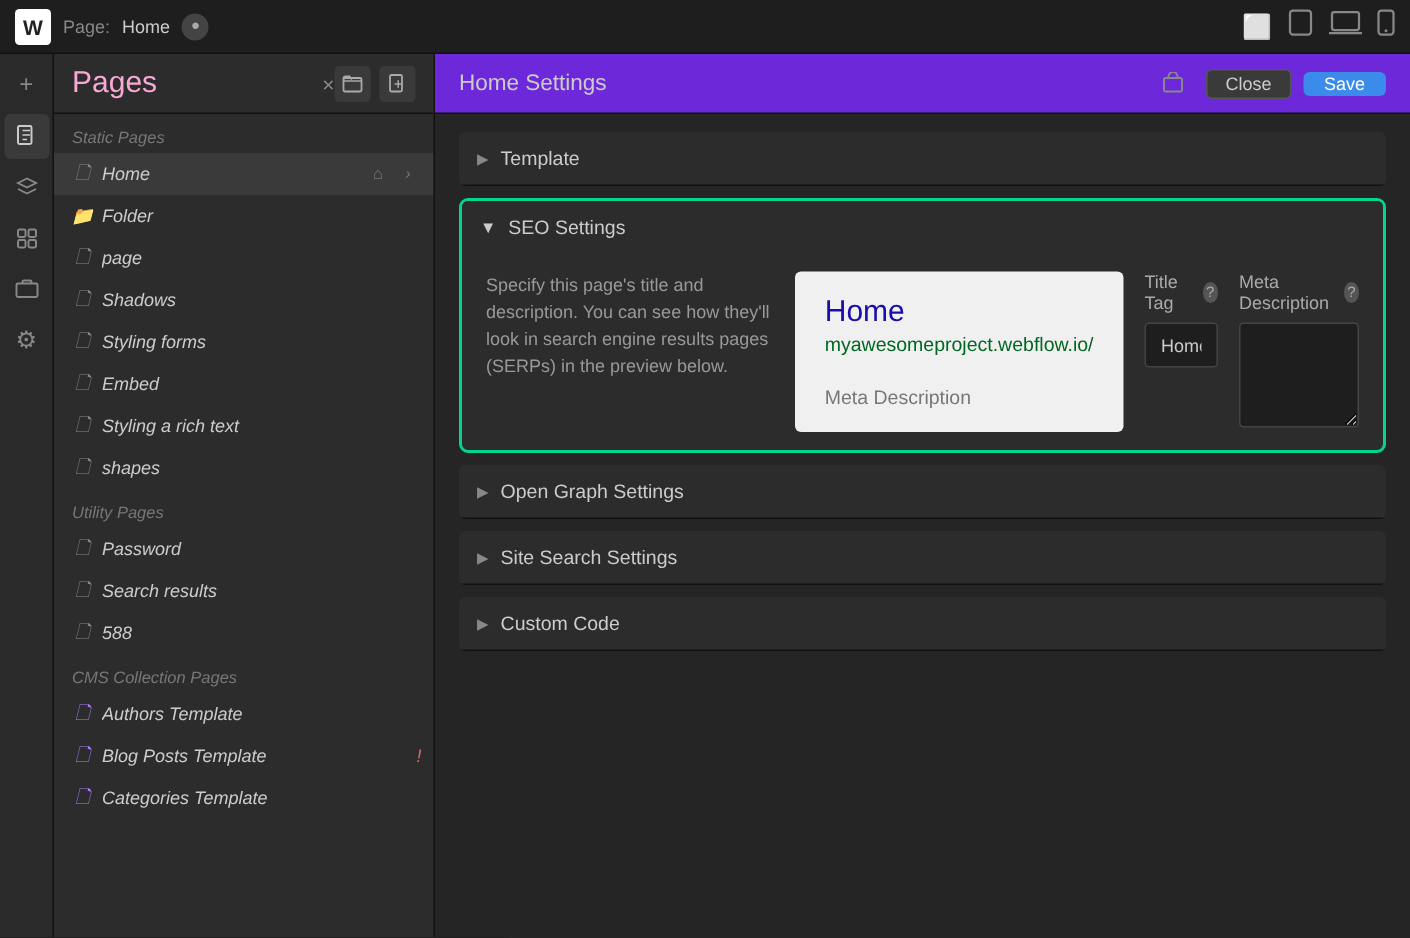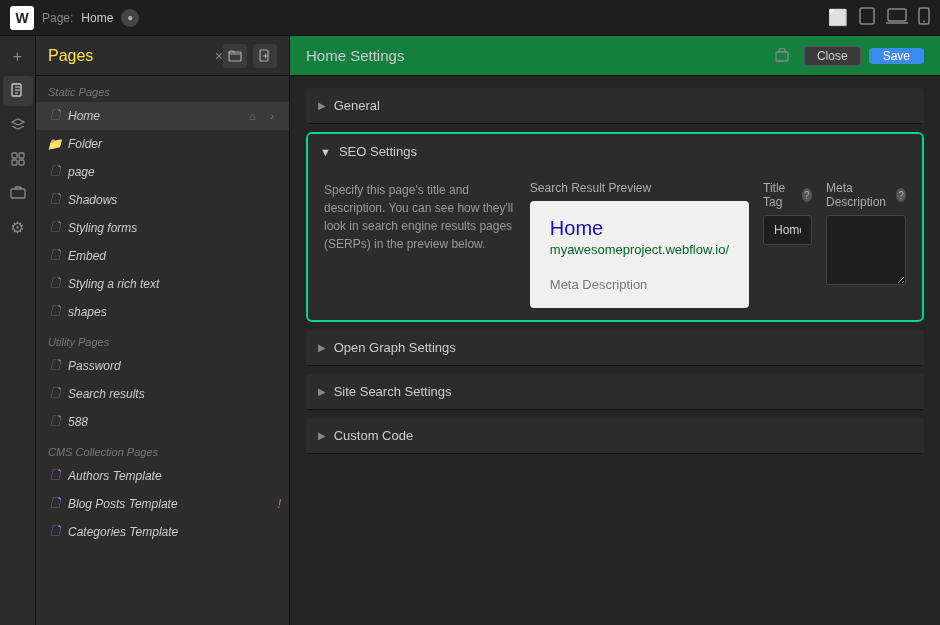--- a/index.html
+++ b/index.html
@@ -86,21 +86,21 @@
     .sidebar-header {
       height: 40px;
       display: flex;
       align-items: center;
       padding: 0 12px;
       border-bottom: 1px solid #111;
       background: #2c2c2c;
       flex-shrink: 0;
     }
     .sidebar-title {
-      font-size: 16px; color: #fde047; font-weight: 500; flex: 1;
+      font-size: 20px; color: #f9a8d4; font-weight: 500; flex: 1;
     }
     .sidebar-header-icons {
       display: flex; gap: 6px;
     }
     .sidebar-header-icon {
       width: 24px; height: 24px;
       background: #3a3a3a; border-radius: 3px;
       display: flex; align-items: center; justify-content: center;
       color: #aaa; font-size: 12px; cursor: pointer;
     }
@@ -162,21 +162,21 @@
       flex-direction: column;
       overflow: hidden;
     }
 
     .content-header {
       height: 40px;
       display: flex;
       align-items: center;
       padding: 0 16px;
       border-bottom: 1px solid #111;
-      background: #15803d;
+      background: #6d28d9;
       flex-shrink: 0;
       gap: 8px;
     }
     .content-title {
       font-size: 15px; color: #ccc; font-weight: 500; flex: 1;
     }
     .header-icon-btn {
       width: 28px; height: 28px;
       display: flex; align-items: center; justify-content: center;
       color: #888; font-size: 14px; cursor: pointer;
@@ -497,35 +497,34 @@
       </div>
       <button class="header-close-btn">Close</button>
       <button class="header-save-btn">Save</button>
     </div>
 
     <div class="content-body">
 
       <div class="accordion-section">
         <div class="accordion-header">
           <span class="accordion-arrow">▶</span>
-          <span class="accordion-title">General</span>
+          <span class="accordion-title">Template</span>
         </div>
       </div>
 
       <div class="seo-section">
         <div class="seo-header">
           <span class="seo-arrow">▼</span>
           <span class="seo-title">SEO Settings</span>
         </div>
 
         <div class="seo-body">
           <p class="seo-description">Specify this page's title and description. You can see how they'll look in search engine results pages (SERPs) in the preview below.</p>
 
           <div>
-            <div class="field-label">Search Result Preview</div>
             <div class="search-preview">
               <div class="preview-title">Home</div>
               <div class="preview-url">myawesomeproject.webflow.io/</div>
               <div class="preview-desc">Meta Description</div>
             </div>
           </div>
 
           <div>
             <div class="field-label">
               <span>Title Tag</span>

